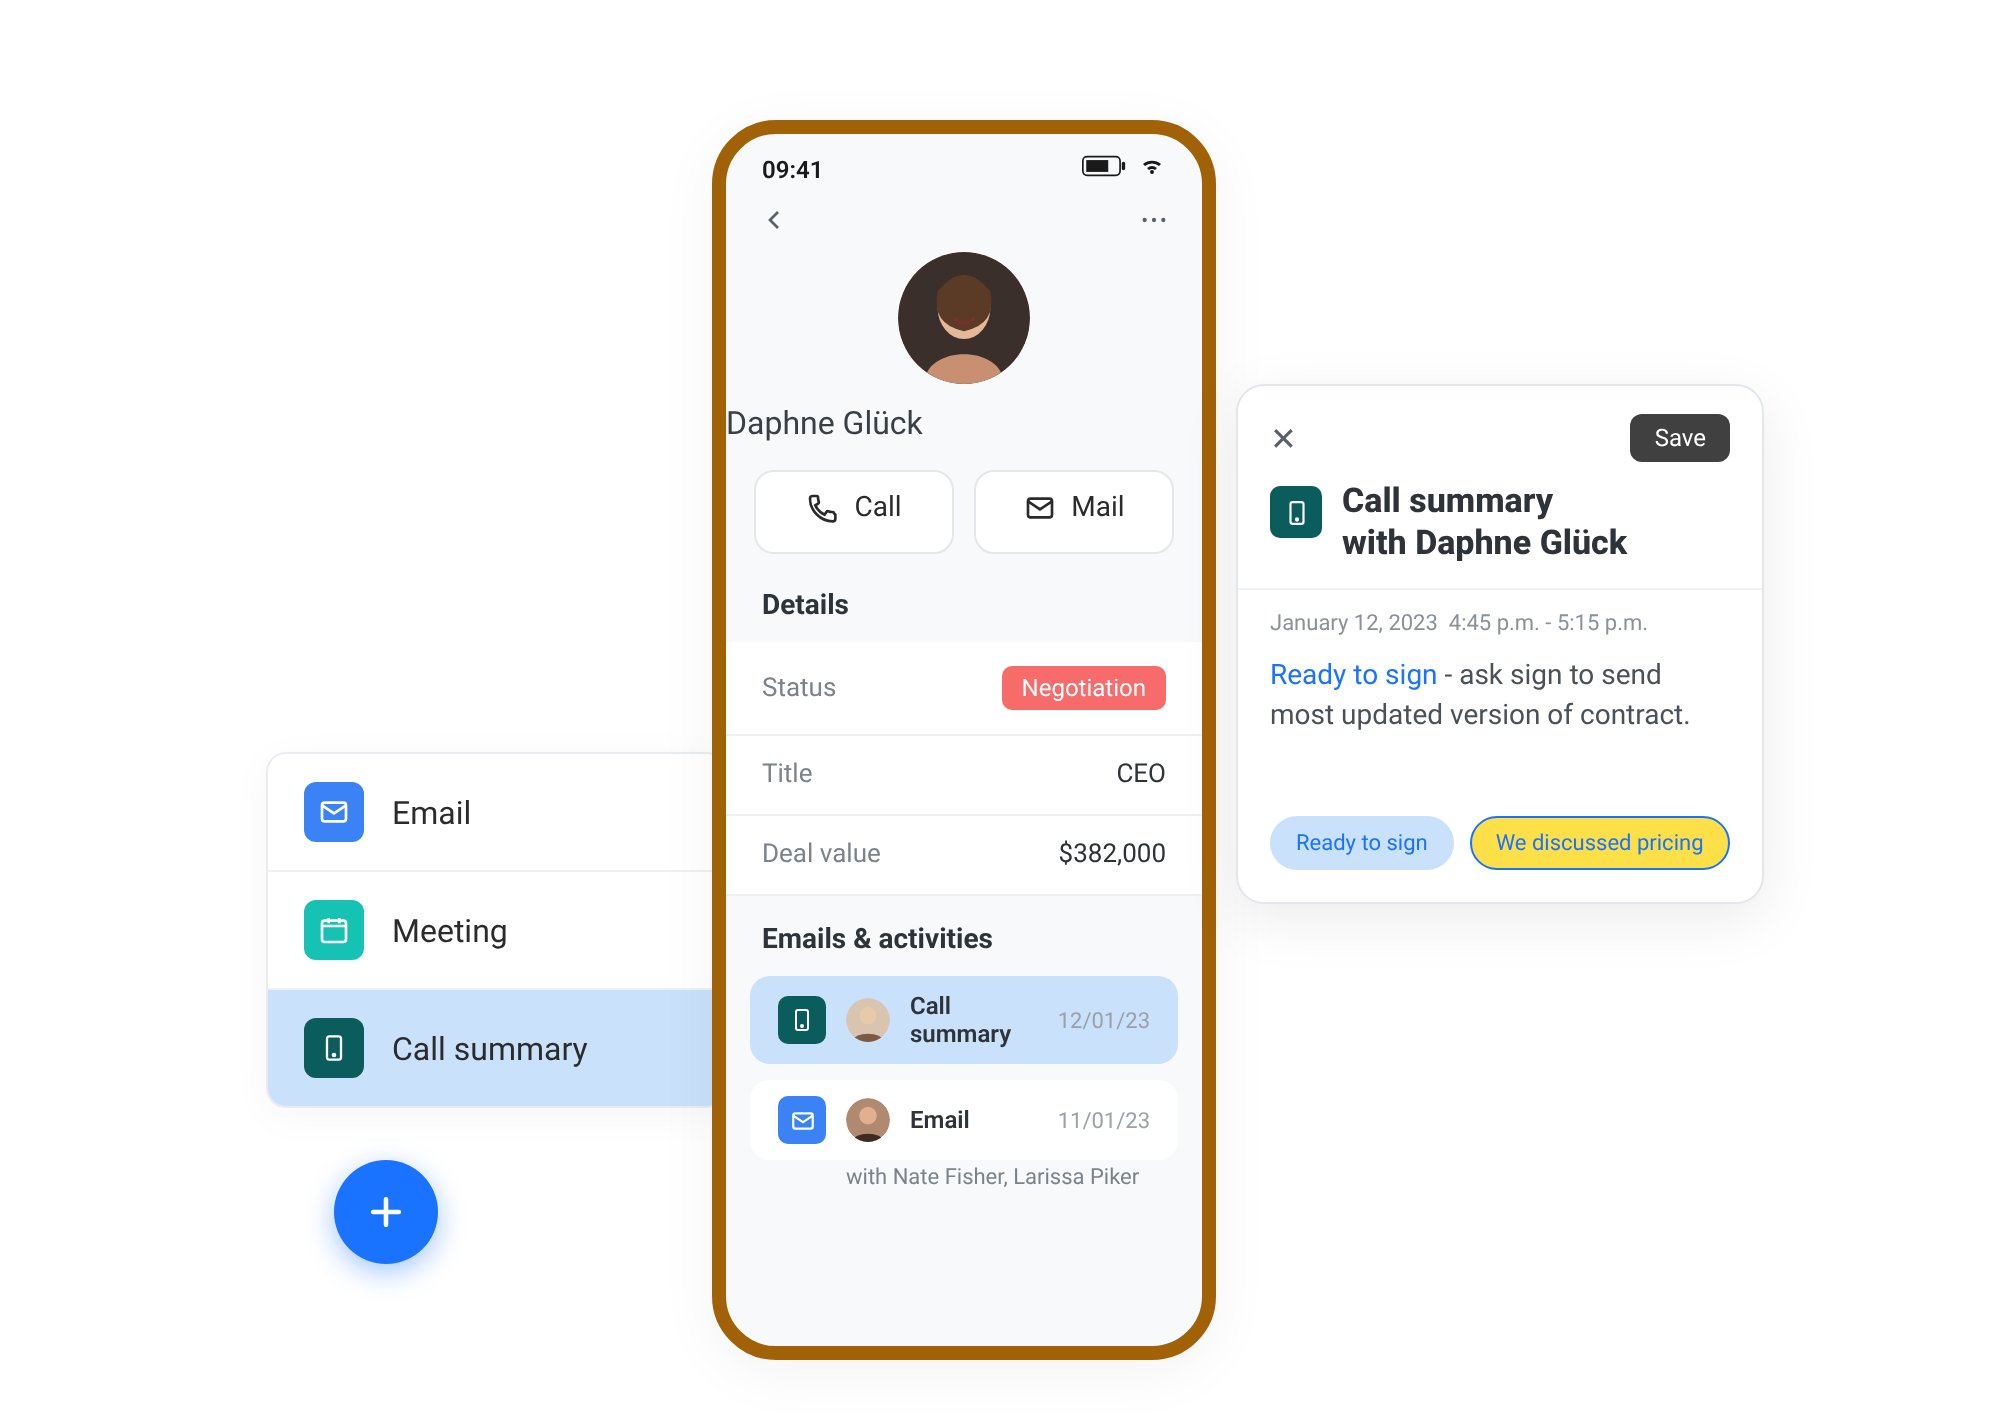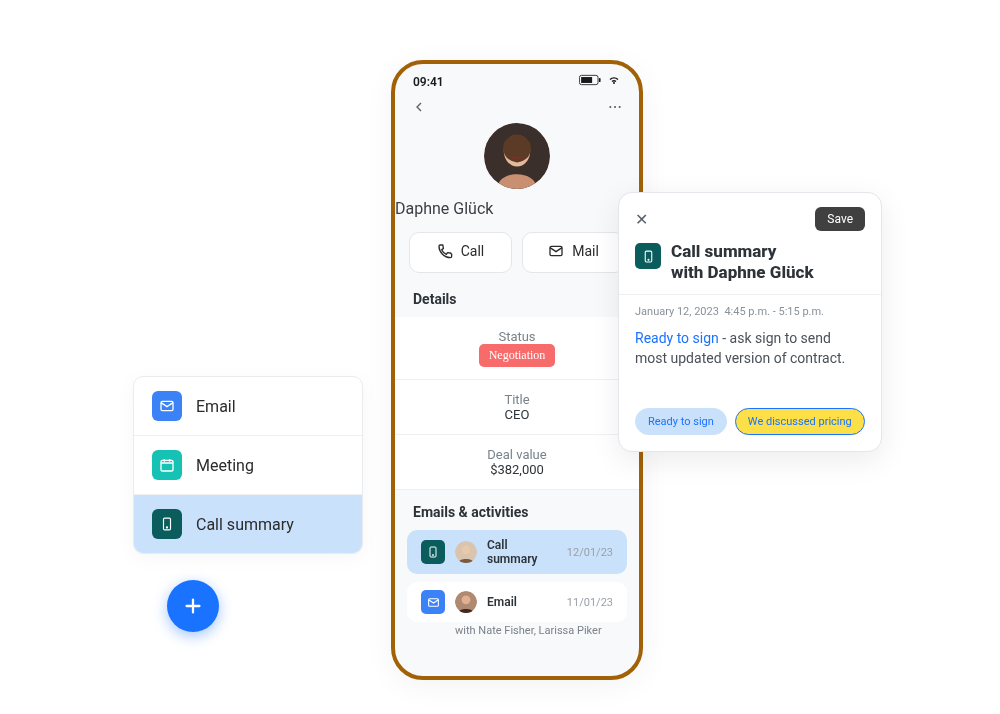--- a/index.html
+++ b/index.html
@@ -39,24 +39,24 @@
     border-radius: 50%;
     background: #1a73ff;
     display: flex; align-items: center; justify-content: center;
     box-shadow: 0 4px 14px rgba(26,115,255,0.4);
     cursor: pointer;
   }
 
   
   .phone {
     position: absolute;
-    left: 391px; top: 60px;
+    left: 356px; top: 60px;
     width: 252px; height: 620px;
     background: #f7f9fb;
-    border: 4px solid #a16207;
+    border: 7px solid #a16207;
     border-radius: 32px;
     overflow: hidden;
     box-shadow: 0 6px 30px rgba(0,0,0,0.05);
   }
   .statusbar {
     display: flex; justify-content: space-between; align-items: center;
     padding: 10px 18px 0 18px;
     font-size: 12px; font-weight: 600; color: #1a1a1a;
   }
   .status-right { display: flex; gap: 6px; align-items: center; }
@@ -74,27 +74,26 @@
   .action-btn {
     flex: 1; background: #fff; border: 1px solid #e3e6ea; border-radius: 10px;
     padding: 10px 0; display: flex; align-items: flex-start; justify-content: center; gap: 8px;
     font-size: 14px; color: #2b2b2b; cursor: pointer;
   }
   .section-title { font-size: 14px; font-weight: 700; color: #2d3338; padding: 0 18px 10px 18px; }
   .detail-row {
     display: flex; justify-content: space-between; align-items: center;
     background: #fff; padding: 12px 18px; border-bottom: 1px solid #eef0f2;
     font-size: 13px;
-    flex-direction: column;
   }
   .detail-label { color: #7a828a; }
   .detail-val { color: #2d3338; }
   .badge {
     background: #f76b6b; color: #fff; font-size: 12px;
-    padding: 4px 10px; border-radius: 5px; font-family: Liberation Serif, serif;
+    padding: 4px 10px; border-radius: 5px;
   }
 
   .activity-row {
     display: flex; align-items: center; gap: 10px;
     background: #fff; padding: 8px 14px; margin: 0 12px 8px 12px;
     border-radius: 10px;
     font-size: 12px;
   }
   .activity-row.selected { background: #c9e1fb; }
   .activity-ico { width: 24px; height: 24px; border-radius: 5px; display:flex; align-items:center; justify-content:center; flex-shrink:0; }

